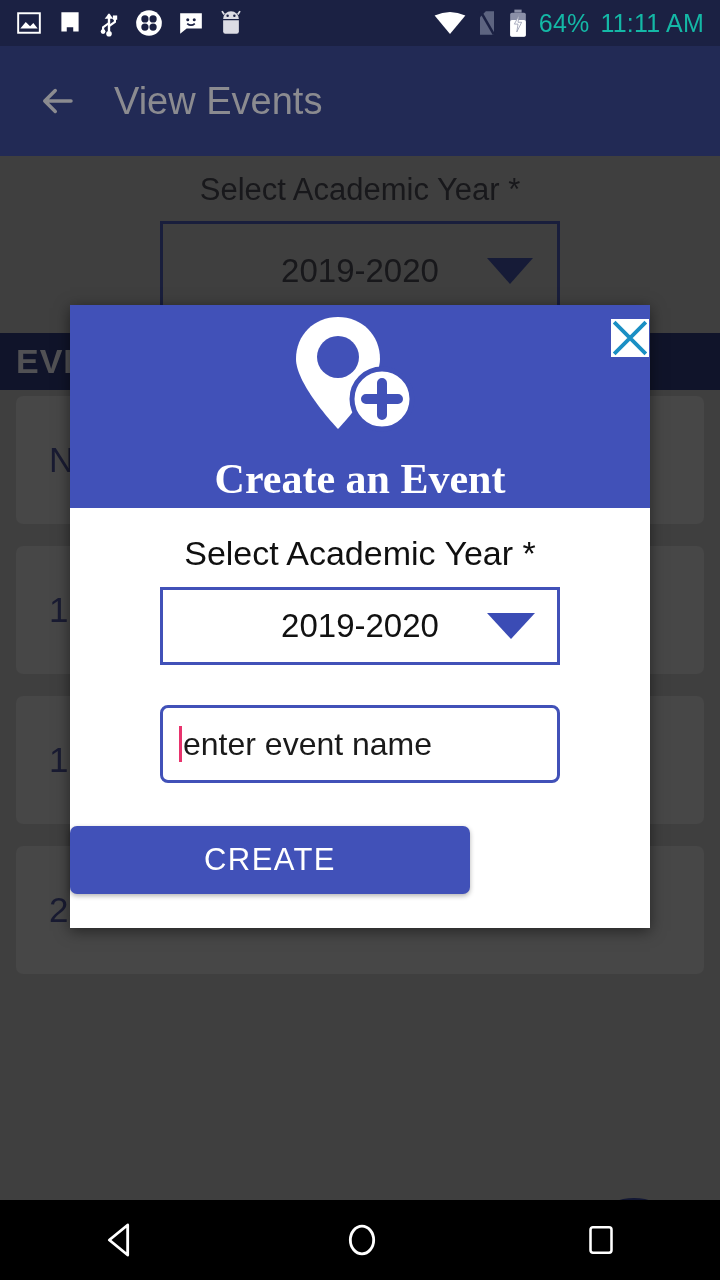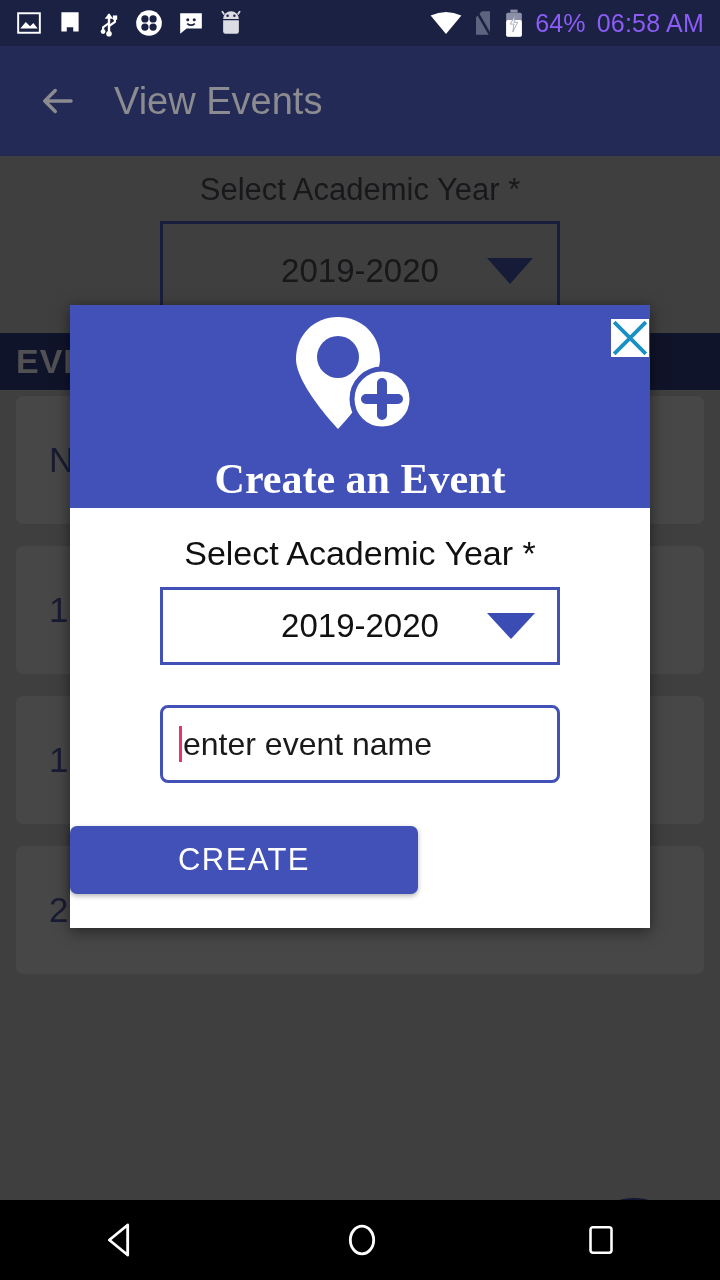--- a/index.html
+++ b/index.html
@@ -21,21 +21,21 @@
     position: absolute; top: 0; left: 0;
     width: 720px; height: 46px;
     background: #1b2143;
     display: flex; align-items: center;
     padding: 0 16px;
   }
   #status-left { display: flex; align-items: center; gap: 15px; }
   #status-right { margin-left: auto; display: flex; align-items: center; gap: 11px; }
   .sicon { display: block; }
   .stext {
-    color: #8b5cf6; font-size: 25px; letter-spacing: .2px;
+    color: #14b8a6; font-size: 25px; letter-spacing: .2px;
     font-family: "Liberation Sans", sans-serif;
   }
 
   
   #appbar {
     position: absolute; top: 46px; left: 0;
     width: 720px; height: 110px;
     background: #222a55;
     display: flex; align-items: center;
     padding-left: 36px;
@@ -174,21 +174,21 @@
     padding-left: 16px;
   }
   #text-caret {
     width: 3px; height: 36px; background: #e8336d; flex: none;
   }
   #name-placeholder {
     color: #1a1a1a; font-size: 32px; margin-left: 1px;
   }
   #create-btn {
     margin: 43px auto 0;
-    width: 348px; height: 68px;
+    width: 400px; height: 68px;
     background: #4151b8;
     border: none; border-radius: 7px;
     color: #ffffff;
     font-size: 31px;
     letter-spacing: 1.4px;
     font-family: "Liberation Sans", sans-serif;
     box-shadow: 0 2px 5px rgba(0,0,0,.3);
     cursor: pointer;
   }
 
@@ -287,21 +287,21 @@
         <path d="M2 7 L7 2 h7 v20 h-12 Z" fill="#5d6480"></path>
         <path d="M2.5 2 L14 22" stroke="#1b2143" stroke-width="2.2"></path>
       </svg>
       <svg class="sicon" width="20" height="29" viewBox="0 0 16 24">
         <rect x="5" y="0.5" width="6" height="2.5" fill="#8b90a8"></rect>
         <rect x="1.5" y="3" width="13" height="20" rx="1.5" fill="#8b90a8"></rect>
         <rect x="1.5" y="9" width="13" height="14" rx="1.5" fill="#ffffff"></rect>
         <path d="M9 5 L5 12.5 h3 L7 19 L11 11 h-3 Z" fill="#ffffff" stroke="#8b90a8" stroke-width="0.6"></path>
       </svg>
       <span class="stext">64%</span>
-      <span class="stext">06:58 AM</span>
+      <span class="stext">11:11 AM</span>
     </div>
   </div>
 
   <div id="appbar">
     <svg id="back-arrow" viewBox="0 0 24 24">
       <path d="M20 12 H5 M11 6 L5 12 L11 18" stroke="#8b8b90" stroke-width="2" fill="none" stroke-linecap="round" stroke-linejoin="round"></path>
     </svg>
     <span id="appbar-title">View Events</span>
   </div>
 

